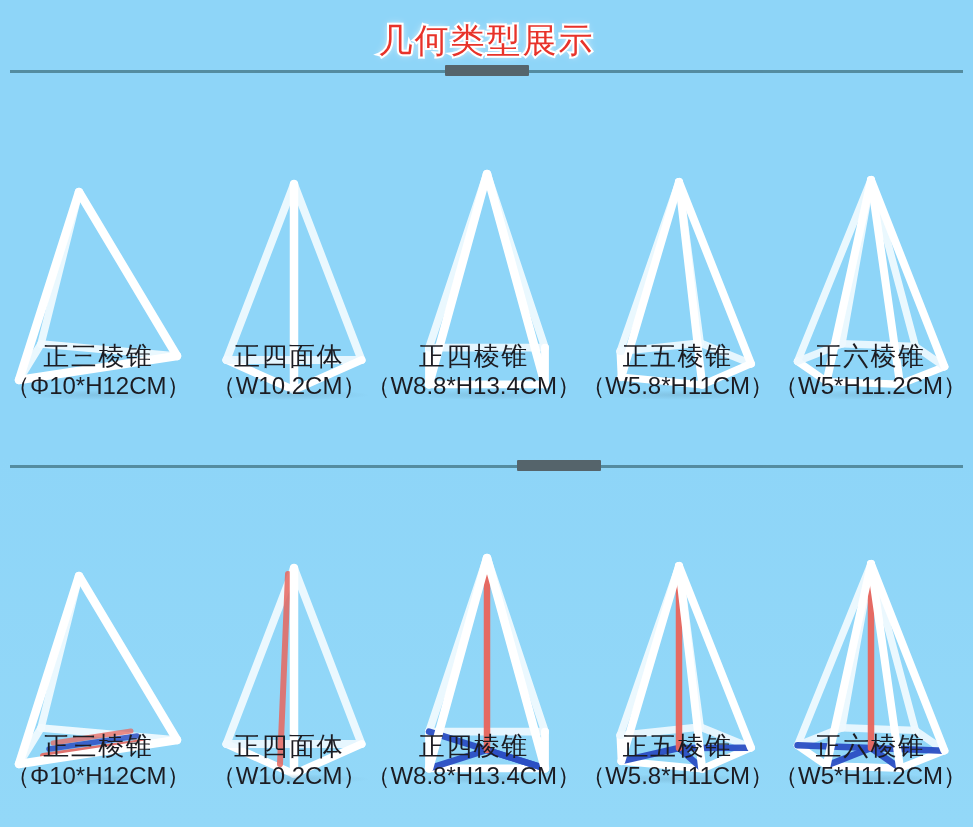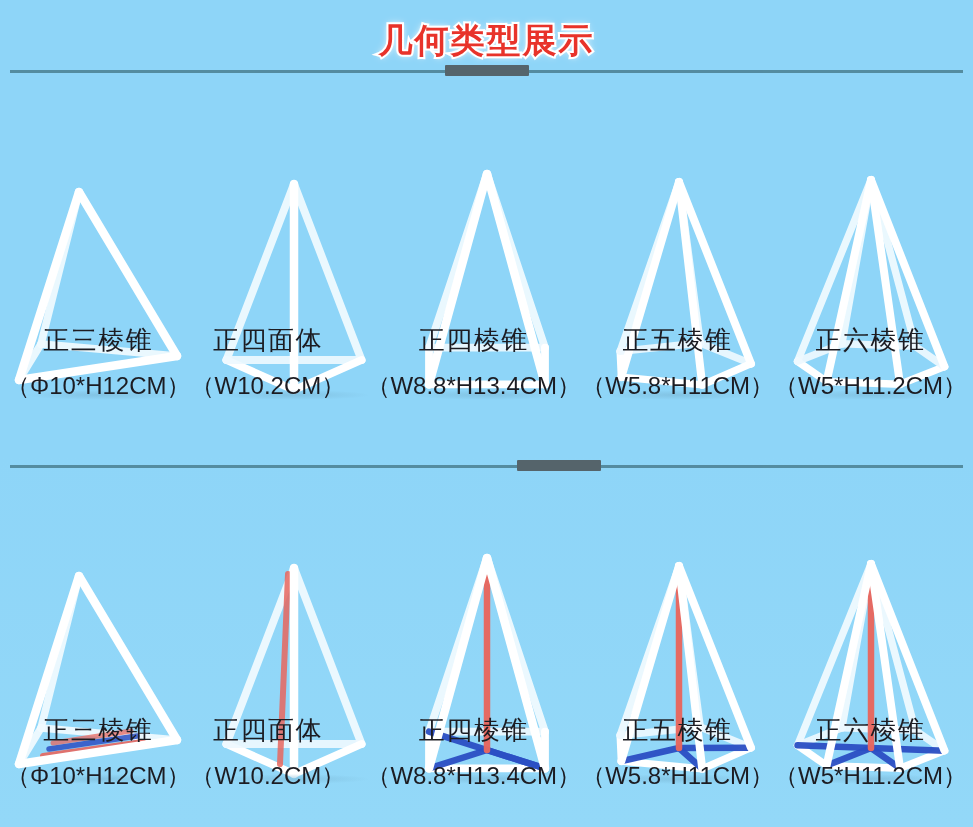--- a/index.html
+++ b/index.html
@@ -23,21 +23,21 @@
 
   
   .title-band {
     position: absolute;
     left: 0; width: 100%;
     text-align: center;
   }
   .title-text {
     display: inline-block;
     font-size: 34px;
-    font-weight: bold;
+    font-weight: normal;
     letter-spacing: 2px;
     color: #e8332a;
     -webkit-text-stroke: 4px #ffffff;
     paint-order: stroke fill;
     text-shadow:
       0 0 2px #ffffff,
       0 0 5px #ffffff,
       0 0 8px rgba(255,255,255,0.85);
   }
 
@@ -65,21 +65,21 @@
     display: flex;
     align-items: flex-end;
     justify-content: space-between;
     padding: 0 6px;
   }
   .cell {
     position: relative;
     flex: 1 1 0;
     display: flex;
     flex-direction: column;
-    align-items: flex-start;
+    align-items: flex-end;
     justify-content: flex-end;
   }
   .model-stage {
     position: relative;
     width: 100%;
     display: flex;
     align-items: flex-end;
     justify-content: center;
   }
   .model-stage svg { display: block; overflow: visible; }
@@ -93,21 +93,20 @@
   }
   .caption .name {
     display: block;
     font-size: 26px;
     letter-spacing: 1.5px;
   }
   .caption .dim {
     display: block;
     font-size: 24px;
     letter-spacing: 0px;
-    margin-top: 16px;
   }
 
   
   .shadow {
     position: absolute;
     bottom: -4px;
     left: 50%;
     transform: translateX(-50%);
     height: 10px;
     border-radius: 50%;

